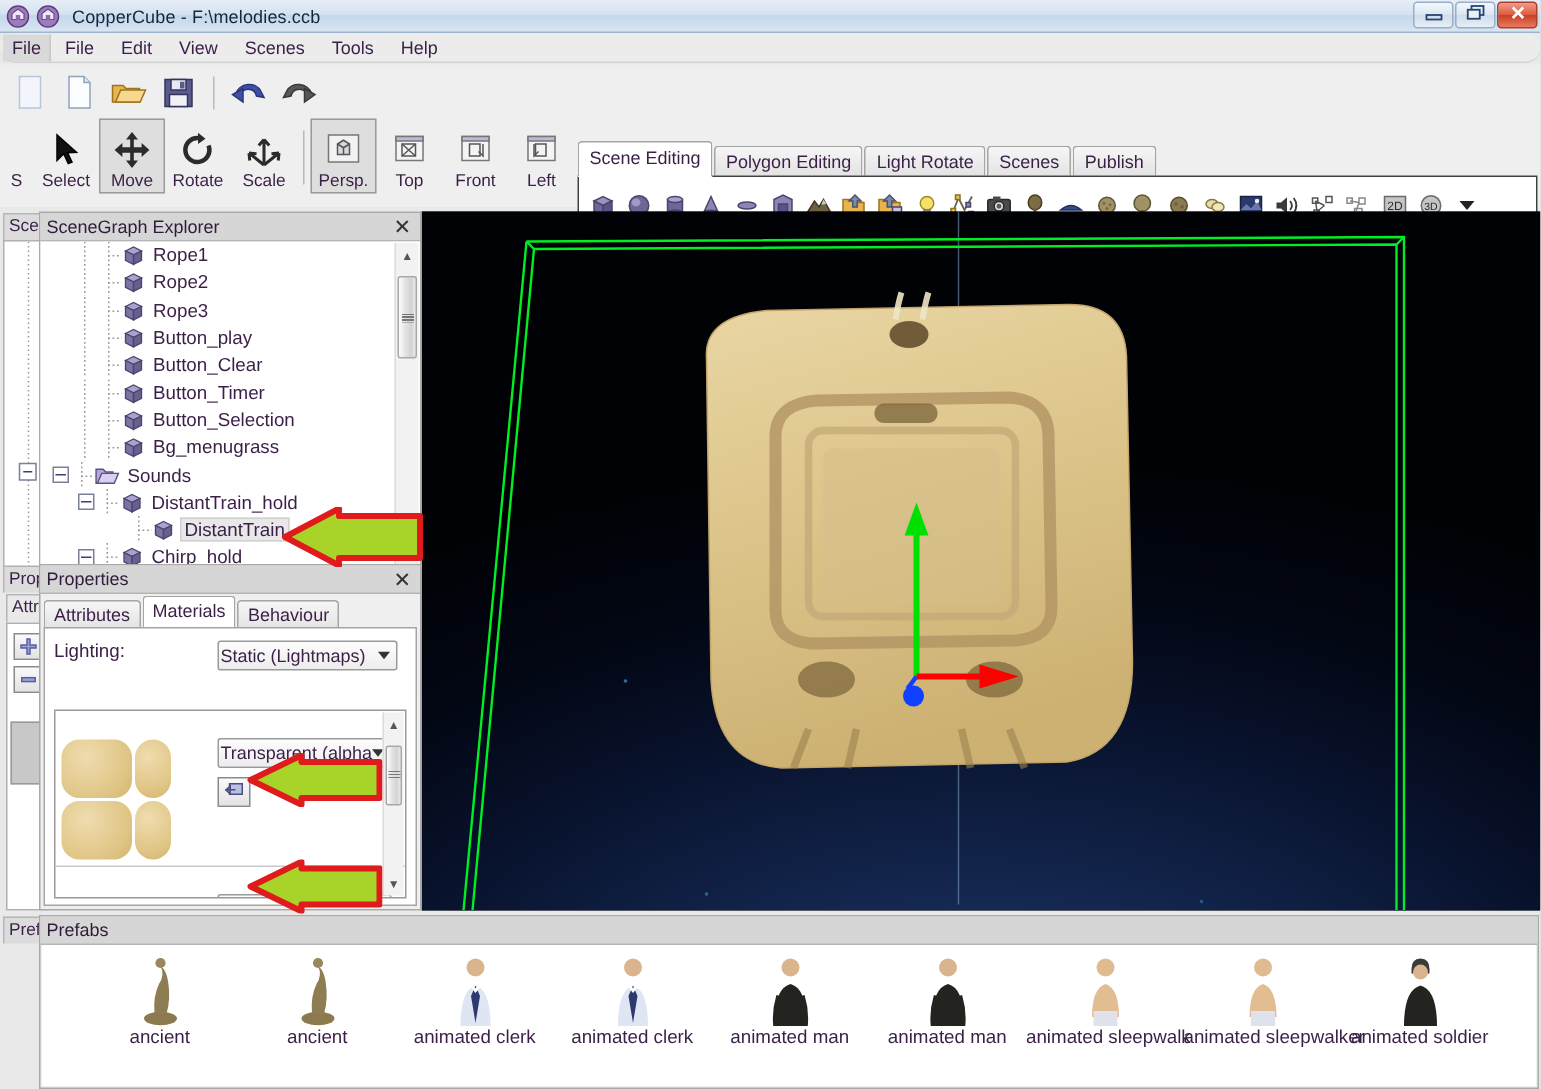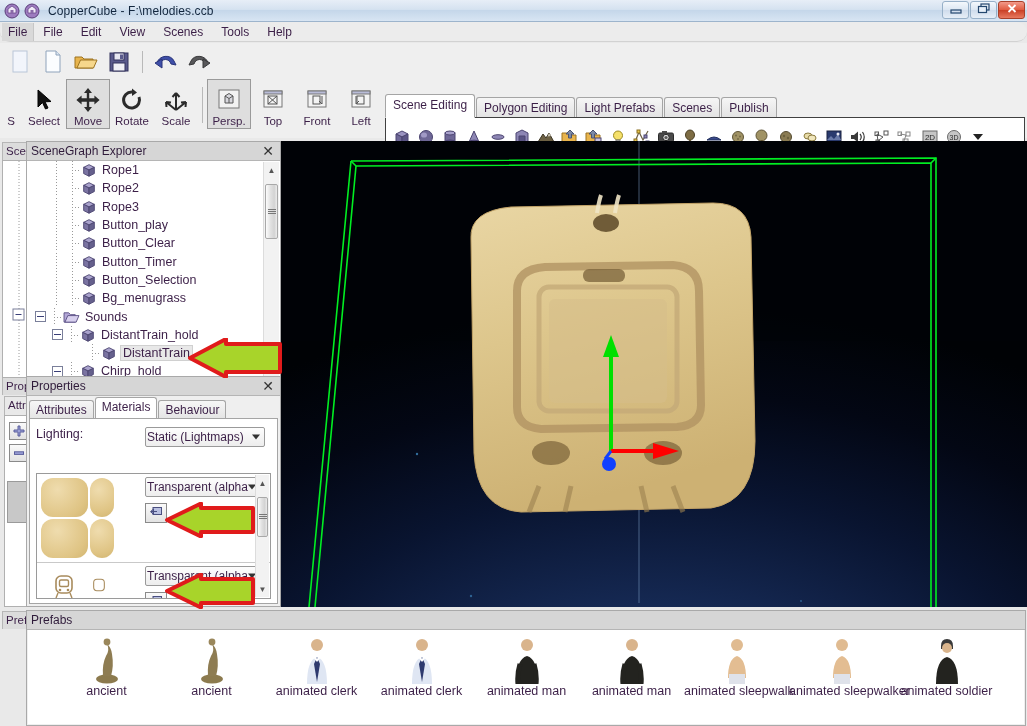--- a/index.html
+++ b/index.html
@@ -168,21 +168,21 @@
   .lightlbl { font-size: 12.5px; color: #3b1f47; }
   .combo {
     border: 1px solid #9a9a9a; background: linear-gradient(to bottom,#fdfdfd,#ededed);
     height: 20px; display:flex; align-items:center; padding-left:1px;
     font-size: 12px; color:#3b1f47; border-radius: 2px; position: relative;
   }
   .combo .car { position:absolute; right:4px; top:50%; transform:translateY(-50%);
     border-left:4px solid transparent; border-right:4px solid transparent; border-top:5px solid #333; }
 
   .matbox { position:absolute; left:6px; top:54px; right:6px; bottom:4px; border:1px solid #9a9a9a; background:#fff; overflow:hidden;}
-  .matrow { position:relative; height:89px; border-bottom:1px solid #c9c9c9; }
+  .matrow { position:relative; height:89px; border-bottom:1px solid #c9c9c9;margin-top:15px; }
   .mat-thumbs { position:absolute; left:4px; top:4px; display:flex; flex-wrap:wrap; gap:2px; width:100px;}
   .thumb-cookie {
     width: 47px; height: 39px; border-radius: 12px;
     background: radial-gradient(circle at 35% 30%, #efdcae, #dfc484 70%, #d2b570);
   }
   .thumb-train { width: 46px; height: 38px; display:flex; align-items:center; justify-content:center;}
   .mat-right { position:absolute; left:108px; top:3px; right:18px; }
   .smallbtn {
     width: 22px; height: 20px; border: 1px solid #8a8a8a;
     background: linear-gradient(to bottom,#fafafa,#e3e3e3);
@@ -404,21 +404,21 @@
           </svg>
         </span>
         <span class="lbl">Left</span>
       </div>
     </div>
 
     <div class="rightpanel">
       <div class="tabstrip">
         <div class="tab active">Scene Editing</div>
         <div class="tab">Polygon Editing</div>
-        <div class="tab">Light Prefabs</div>
+        <div class="tab">Light Rotate</div>
         <div class="tab">Scenes</div>
         <div class="tab">Publish</div>
       </div>
 
       <div class="tabbody">
         <div class="ibtn">
           <svg width="18" height="18" viewBox="0 0 18 18">
             <path d="M3 6 L9 3 L15 6 L9 9 Z" fill="#9a93c0" stroke="#4b4470"></path>
             <path d="M3 6 L3 13 L9 16 L9 9 Z" fill="#6e6796" stroke="#4b4470"></path>
             <path d="M15 6 L15 13 L9 16 L9 9 Z" fill="#5a5484" stroke="#4b4470"></path>

